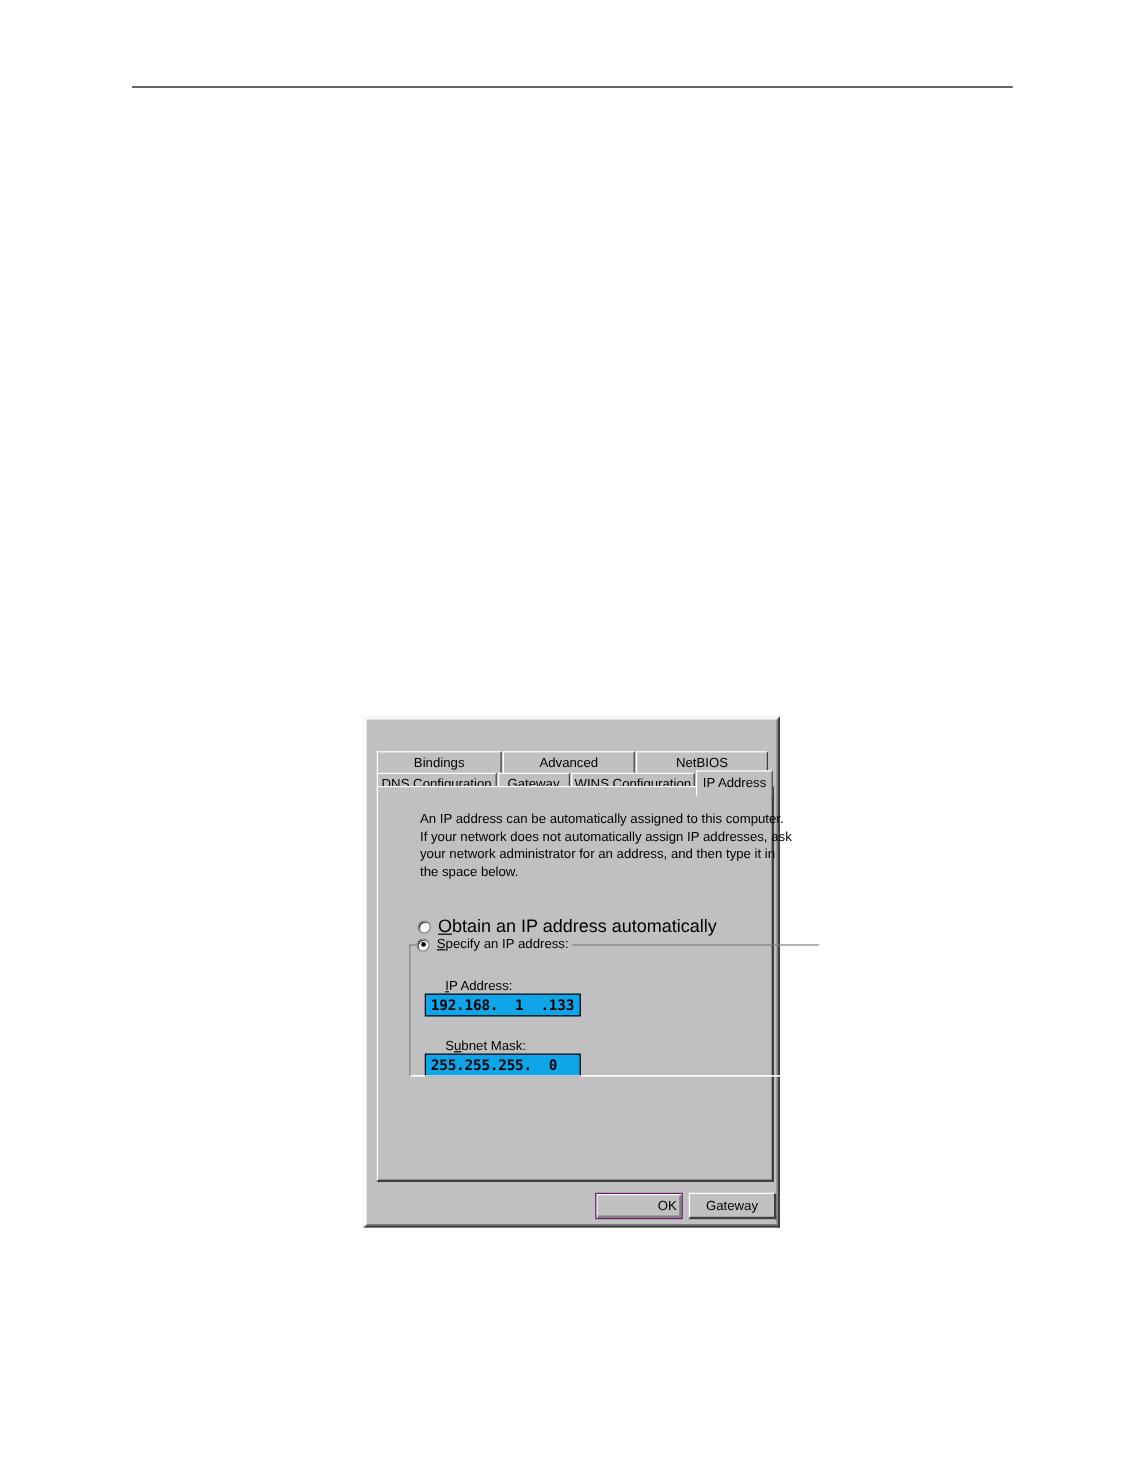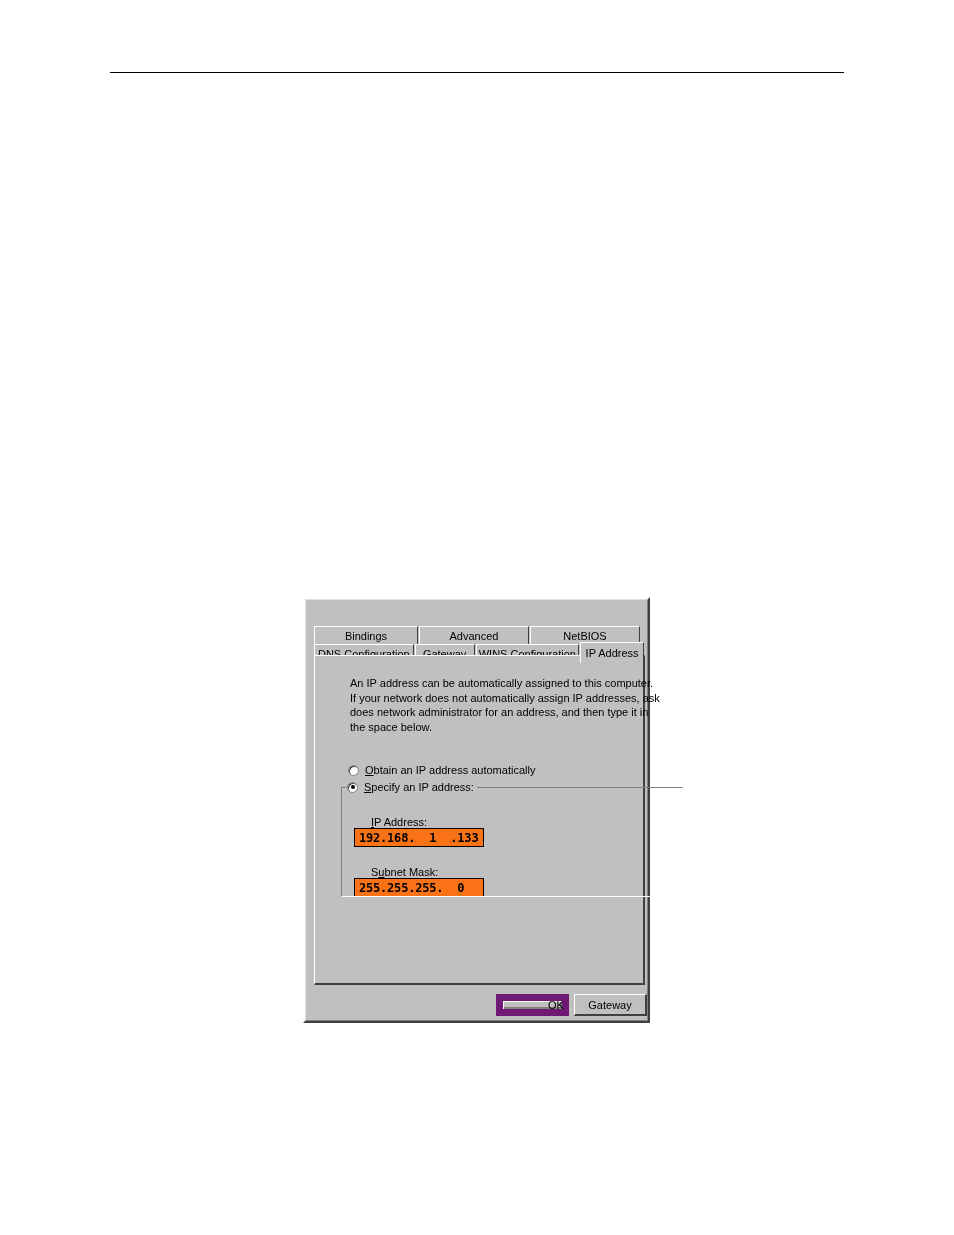--- a/index.html
+++ b/index.html
@@ -169,21 +169,21 @@
     color: #000000;
     margin-left: 21px;
   }
   .desc div { white-space: nowrap; }
 
   
   .radio-row {
     position: absolute;
     display: flex;
     align-items: center;
-    font-size: 11px;
+    font-size: 15px;
     cursor: default;
   }
   .radio-row.r1 { left: 33px; top: 108px; }
 
   .radio {
     width: 11px;
     height: 11px;
     border-radius: 50%;
     background: #ffffff;
     border: 1px solid #808080;
@@ -250,21 +250,21 @@
   .field-row.f2 { left: 12px; top: 78px; }
 
   .field-label {
     width: 96px;
     flex: 0 0 auto;
     color: #000000;
   }
   .field-input {
     width: 130px;
     height: 19px;
-    background: #f97316;
+    background: #0ea5e9;
     border: 1.5px solid #000000;
     box-sizing: border-box;
     display: flex;
     align-items: center;
     padding-left: 4px;
     font-family: "DejaVu Sans Mono", monospace;
     font-size: 12px;
     font-weight: bold;
     letter-spacing: -0.2px;
     color: #000000;
@@ -285,21 +285,21 @@
     justify-content: center;
     font-size: 11px;
     color: #000000;
     cursor: default;
     border-top: 1px solid #ffffff;
     border-left: 1px solid #ffffff;
     border-right: 2px solid #404040;
     border-bottom: 2px solid #404040;
   }
   .btn.default {
-    border: 7px solid #701a75;
+    border: 1px solid #701a75;
     box-shadow: inset 1px 1px 0 #ffffff, inset -2px -2px 0 #808080;
     padding-left: 47px;
   }
   .btn-ok { left: 190px; top: 394px; }
   .btn-cancel { left: 268px; top: 394px; }
 </style>
 </head>
 <body>
 
 <div class="page-rule"></div>
@@ -320,21 +320,21 @@
         <div class="tab" style="width:104px;">WINS Configuration</div>
         <div class="tab active" style="width:64px;">IP Address</div>
       </div>
     </div>
 
     <div class="tabpanel">
 
       <div class="desc">
         <div>An IP address can be automatically assigned to this computer.</div>
         <div>If your network does not automatically assign IP addresses, ask</div>
-        <div>does network administrator for an address, and then type it in</div>
+        <div>your network administrator for an address, and then type it in</div>
         <div>the space below.</div>
       </div>
 
       <label class="radio-row r1">
         <span class="radio"></span>
         <span><span class="ul">O</span><span>btain an IP address automatically</span></span>
       </label>
 
       <div class="groupbox">
         <label class="group-legend">

